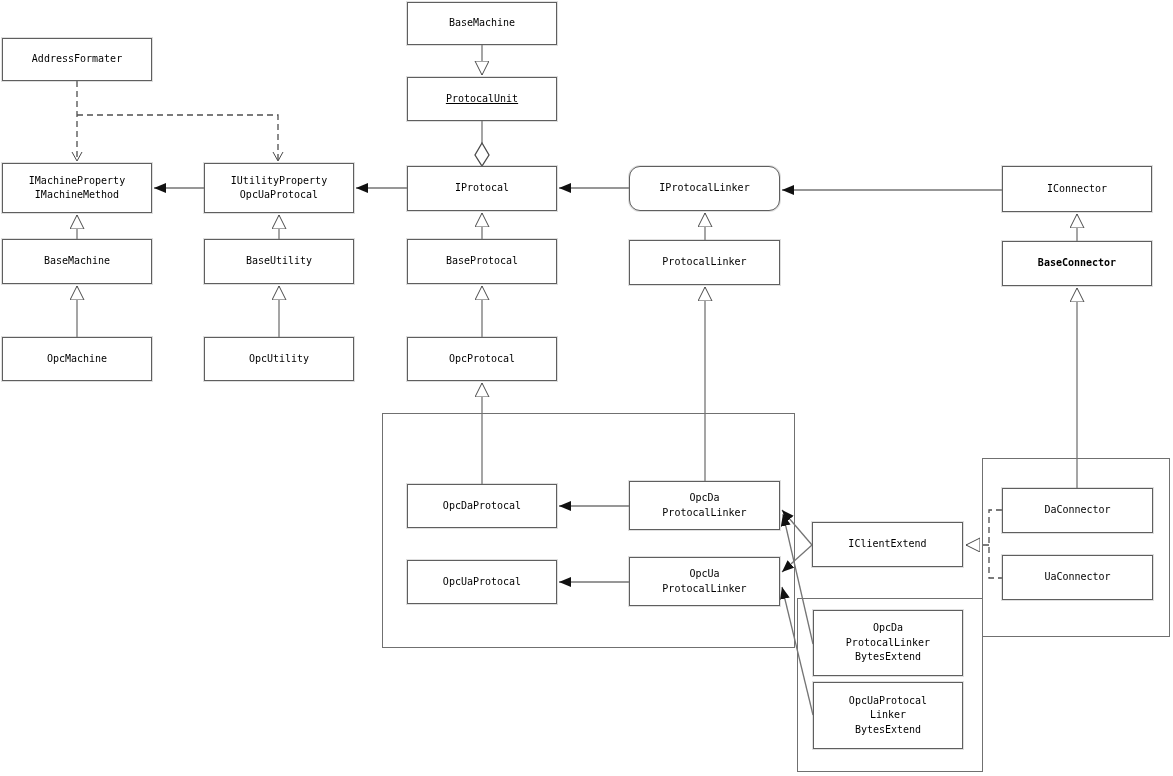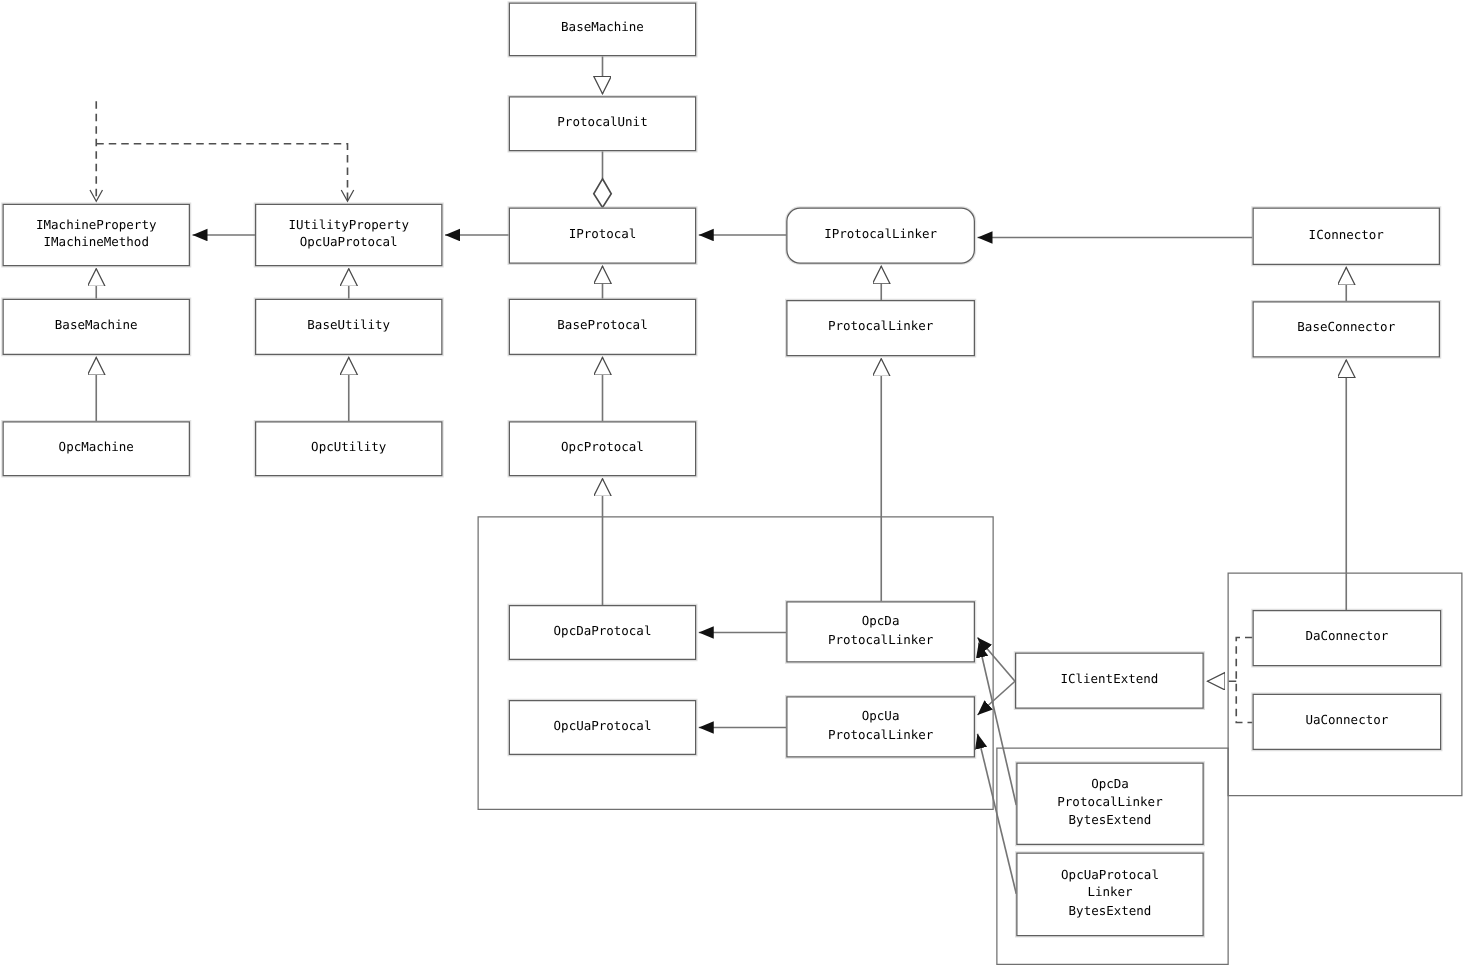--- a/index.html
+++ b/index.html
@@ -94,35 +94,36 @@
       </g>
 
       <line x1="812" y1="545" x2="782" y2="510" marker-end="url(#m-solid)"></line>
       <line x1="812" y1="545" x2="782" y2="572" marker-end="url(#m-solid)"></line>
       <line x1="813" y1="644" x2="783" y2="514" marker-end="url(#m-solid)"></line>
       <line x1="813" y1="715" x2="782" y2="587" marker-end="url(#m-solid)"></line>
     </g>
   </svg>
 
   <div class="node" style="left:407px;top:2px;width:150px;height:43px;">BaseMachine</div>
-  <div class="node" style="left:407px;top:77px;width:150px;height:44px;">ProtocalUnit</div>
+  <div class="node" style="left:407px;top:77px;width:150px;height:44px;text-decoration:underline;">ProtocalUnit</div>
+  <div class="node" style="left:2px;top:38px;width:150px;height:43px;">AddressFormater</div>
 
   <div class="node" style="left:2px;top:163px;width:150px;height:50px;">IMachineProperty
 IMachineMethod</div>
   <div class="node" style="left:204px;top:163px;width:150px;height:50px;">IUtilityProperty
 OpcUaProtocal</div>
   <div class="node" style="left:407px;top:166px;width:150px;height:45px;">IProtocal</div>
   <div class="node" style="left:629px;top:166px;width:151px;height:45px;border-radius:11px;">IProtocalLinker</div>
   <div class="node" style="left:1002px;top:166px;width:150px;height:46px;">IConnector</div>
 
   <div class="node" style="left:2px;top:239px;width:150px;height:45px;">BaseMachine</div>
   <div class="node" style="left:204px;top:239px;width:150px;height:45px;">BaseUtility</div>
   <div class="node" style="left:407px;top:239px;width:150px;height:45px;">BaseProtocal</div>
   <div class="node" style="left:629px;top:240px;width:151px;height:45px;">ProtocalLinker</div>
-  <div class="node" style="left:1002px;top:241px;width:150px;height:45px;">BaseConnector</div>
+  <div class="node" style="left:1002px;top:241px;width:150px;height:45px;font-weight:bold;">BaseConnector</div>
 
   <div class="node" style="left:2px;top:337px;width:150px;height:44px;">OpcMachine</div>
   <div class="node" style="left:204px;top:337px;width:150px;height:44px;">OpcUtility</div>
   <div class="node" style="left:407px;top:337px;width:150px;height:44px;">OpcProtocal</div>
 
   <div class="node" style="left:407px;top:484px;width:150px;height:44px;">OpcDaProtocal</div>
   <div class="node" style="left:629px;top:481px;width:151px;height:49px;">OpcDa
 ProtocalLinker</div>
   <div class="node" style="left:407px;top:560px;width:150px;height:44px;">OpcUaProtocal</div>
   <div class="node" style="left:629px;top:557px;width:151px;height:49px;">OpcUa

